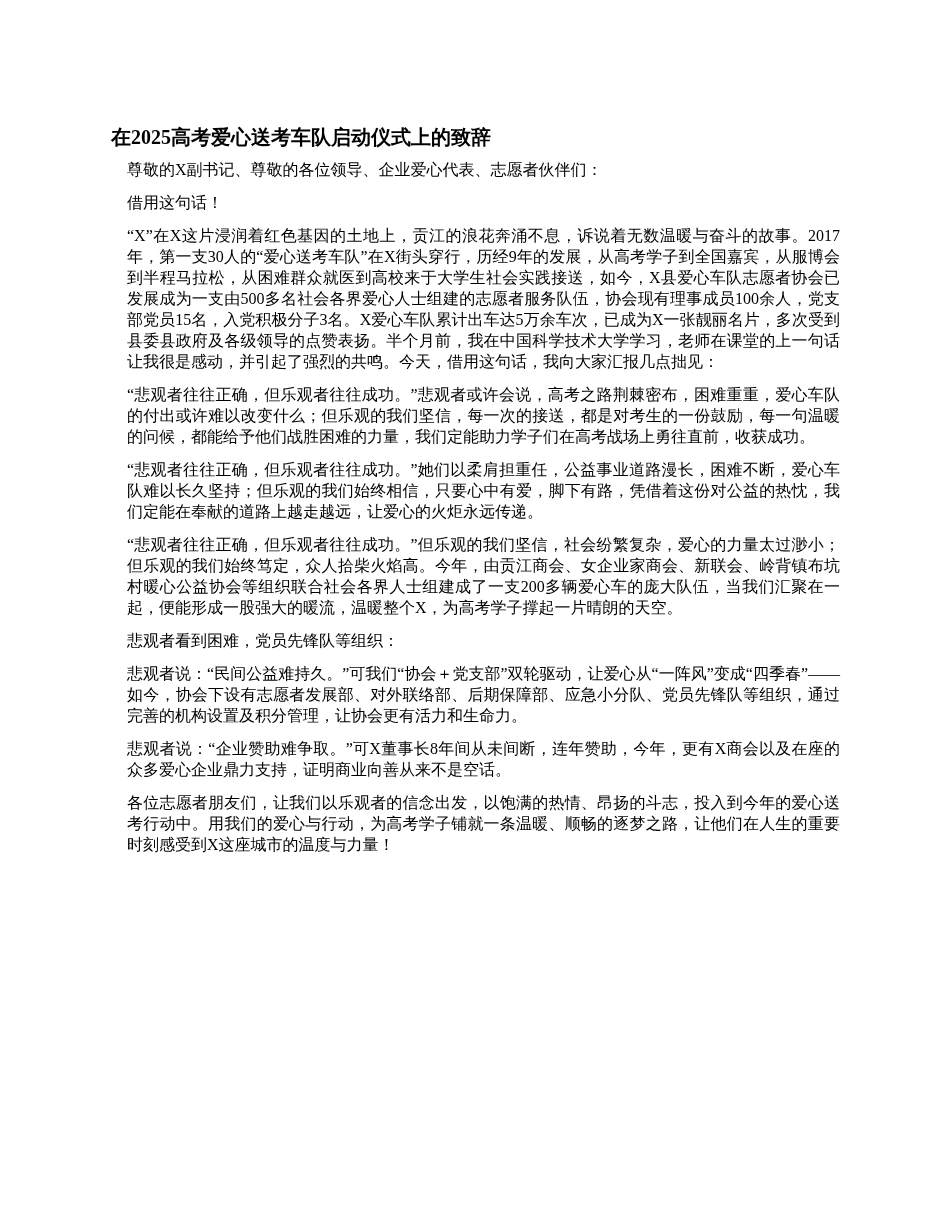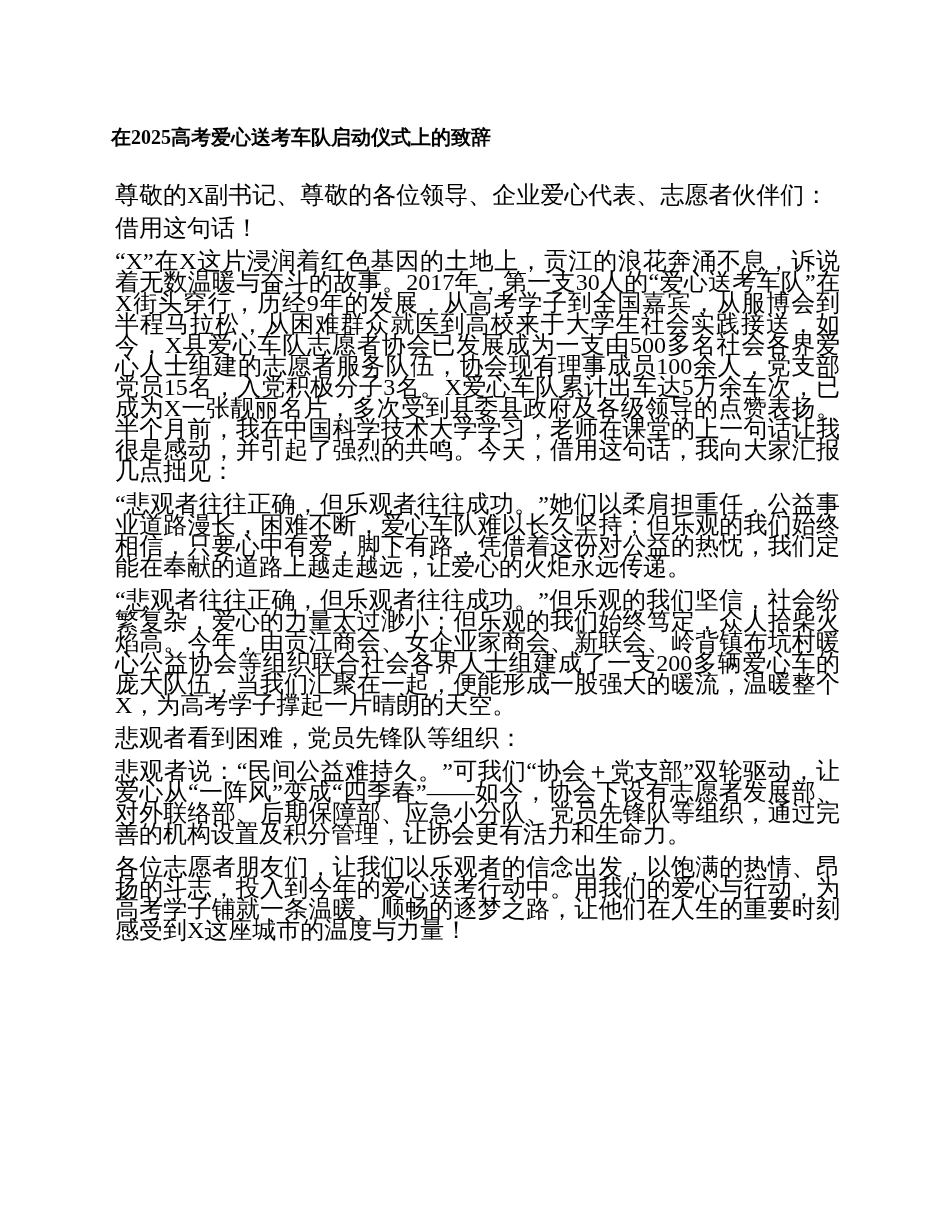--- a/index.html
+++ b/index.html
@@ -18,37 +18,39 @@
   .page {
     position: absolute;
     left: 111px;
     top: 127px;
     width: 729px;
   }
   .doc-title {
     font-size: 20px;
     line-height: 21px;
     font-weight: bold;
-    margin: 0 0 37px 0;
+    margin: 0 0 11px 0;
     text-align: left;
   }
   .doc-para {
-    font-size: 24px;
+    font-size: 16px;
     line-height: 21px;
-    margin: 0 0 12px 4px;
+    margin: 0 0 12px 16px;
     text-align: justify;
     word-break: break-all;
   }
 </style>
 </head>
 <body>
 
 <div class="page">
   <h1 class="doc-title">在2025高考爱心送考车队启动仪式上的致辞</h1>
   <p class="doc-para">尊敬的X副书记、尊敬的各位领导、企业爱心代表、志愿者伙伴们：</p>
   <p class="doc-para">借用这句话！</p>
   <p class="doc-para">“X”在X这片浸润着红色基因的土地上，贡江的浪花奔涌不息，诉说着无数温暖与奋斗的故事。2017年，第一支30人的“爱心送考车队”在X街头穿行，历经9年的发展，从高考学子到全国嘉宾，从服博会到半程马拉松，从困难群众就医到高校来于大学生社会实践接送，如今，X县爱心车队志愿者协会已发展成为一支由500多名社会各界爱心人士组建的志愿者服务队伍，协会现有理事成员100余人，党支部党员15名，入党积极分子3名。X爱心车队累计出车达5万余车次，已成为X一张靓丽名片，多次受到县委县政府及各级领导的点赞表扬。半个月前，我在中国科学技术大学学习，老师在课堂的上一句话让我很是感动，并引起了强烈的共鸣。今天，借用这句话，我向大家汇报几点拙见：</p>
+  <p class="doc-para">“悲观者往往正确，但乐观者往往成功。”悲观者或许会说，高考之路荆棘密布，困难重重，爱心车队的付出或许难以改变什么；但乐观的我们坚信，每一次的接送，都是对考生的一份鼓励，每一句温暖的问候，都能给予他们战胜困难的力量，我们定能助力学子们在高考战场上勇往直前，收获成功。</p>
   <p class="doc-para">“悲观者往往正确，但乐观者往往成功。”她们以柔肩担重任，公益事业道路漫长，困难不断，爱心车队难以长久坚持；但乐观的我们始终相信，只要心中有爱，脚下有路，凭借着这份对公益的热忱，我们定能在奉献的道路上越走越远，让爱心的火炬永远传递。</p>
   <p class="doc-para">“悲观者往往正确，但乐观者往往成功。”但乐观的我们坚信，社会纷繁复杂，爱心的力量太过渺小；但乐观的我们始终笃定，众人拾柴火焰高。今年，由贡江商会、女企业家商会、新联会、岭背镇布坑村暖心公益协会等组织联合社会各界人士组建成了一支200多辆爱心车的庞大队伍，当我们汇聚在一起，便能形成一股强大的暖流，温暖整个X，为高考学子撑起一片晴朗的天空。</p>
   <p class="doc-para">悲观者看到困难，党员先锋队等组织：</p>
   <p class="doc-para">悲观者说：“民间公益难持久。”可我们“协会＋党支部”双轮驱动，让爱心从“一阵风”变成“四季春”——如今，协会下设有志愿者发展部、对外联络部、后期保障部、应急小分队、党员先锋队等组织，通过完善的机构设置及积分管理，让协会更有活力和生命力。</p>
+  <p class="doc-para">悲观者说：“企业赞助难争取。”可X董事长8年间从未间断，连年赞助，今年，更有X商会以及在座的众多爱心企业鼎力支持，证明商业向善从来不是空话。</p>
   <p class="doc-para">各位志愿者朋友们，让我们以乐观者的信念出发，以饱满的热情、昂扬的斗志，投入到今年的爱心送考行动中。用我们的爱心与行动，为高考学子铺就一条温暖、顺畅的逐梦之路，让他们在人生的重要时刻感受到X这座城市的温度与力量！</p>
 </div>
 
 </body></html>

